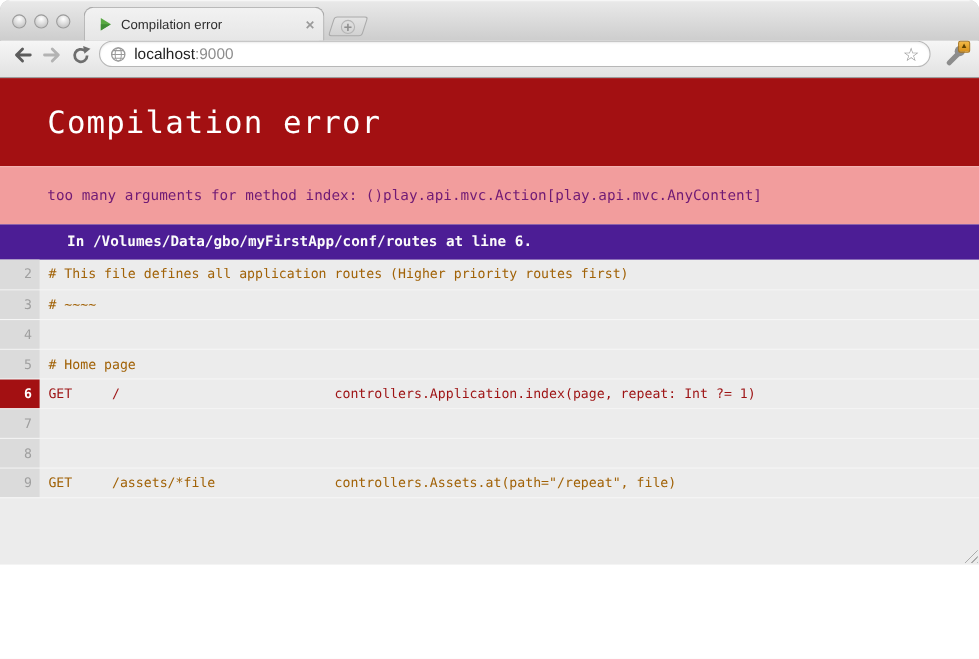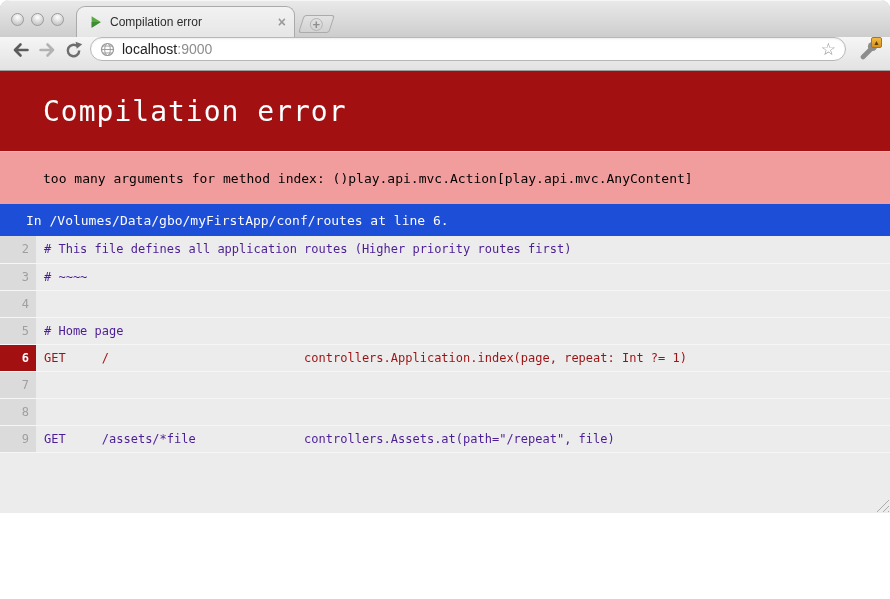--- a/index.html
+++ b/index.html
@@ -43,29 +43,29 @@
   .badge { position:absolute; top:0; right:0; width:11px; height:11px; background:linear-gradient(#f2b844,#d8921c);
            border:1px solid #a9741a; border-radius:2px; display:flex; align-items:center; justify-content:center;
            font-size:7px; color:#5d4000; line-height:1; }
 
   
   .page { height:528px; background:#ececec; display:flex; flex-direction:column; }
   .hdr { height:80px; background:#a31012; display:flex; align-items:center; padding-left:43px; }
   .hdr h1 { font-family:"DejaVu Sans Mono", monospace; font-weight:normal; font-size:28px; color:#ffffff;
             letter-spacing:1px; }
   .banner { height:53px; background:#f29d9d; border-top:1px solid #f4b3b3; display:flex; align-items:center;
-            padding-left:43px; font-family:"DejaVu Sans Mono", monospace; font-size:13px; color:#000000; }
-  .locbar { height:32px; background:#1d4ed8; display:flex; align-items:center; padding-left:26px;
-            font-family:"DejaVu Sans Mono", monospace; font-size:13px; font-weight:normal; color:#fbfbfb; }
+            padding-left:43px; font-family:"DejaVu Sans Mono", monospace; font-size:13px; color:#701a75; }
+  .locbar { height:32px; background:#4c1d95; display:flex; align-items:center; padding-left:61px;
+            font-family:"DejaVu Sans Mono", monospace; font-size:13px; font-weight:bold; color:#fbfbfb; }
   .code { }
   .row { display:flex; height:27px; border-top:1px solid #f6f6f6; font-family:"DejaVu Sans Mono", monospace;
          font-size:12px; line-height:26px; }
   .row:first-child { border-top:none; }
   .ln { width:36px; flex:0 0 36px; background:#dbdbdb; color:#9f9f9f; text-align:right; padding-right:7px; }
-  .lc { padding-left:8px; white-space:pre; color:#4c1d95; }
+  .lc { padding-left:8px; white-space:pre; color:#a16207; }
   .row.error .ln { background:#a31012; color:#ffffff; font-weight:bold; }
   .row.error .lc { color:#9d1213; }
   .filler { flex:1; background:#ececec; border-top:1px solid #f6f6f6; }
 
   
   .grip { position:absolute; right:1px; bottom:1px; width:14px; height:14px;
           background: repeating-linear-gradient(135deg, transparent 0 3px, #ababab 3px 4px);
           clip-path: polygon(100% 0, 100% 100%, 0 100%); }
 
   svg { display:block; }

